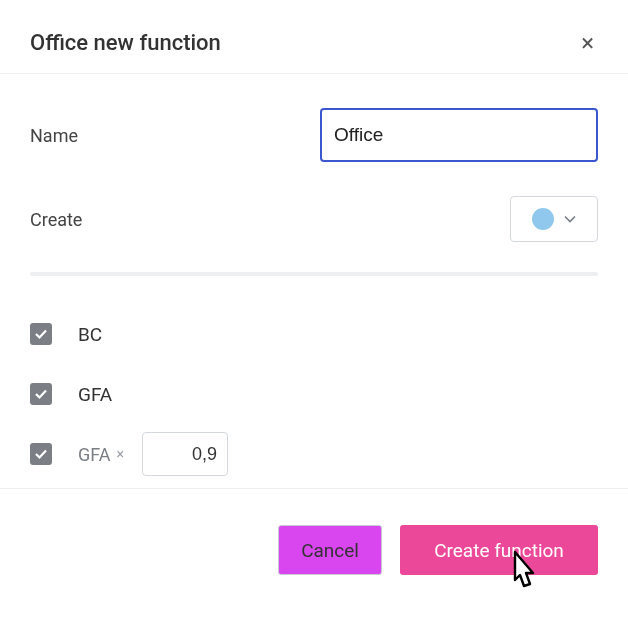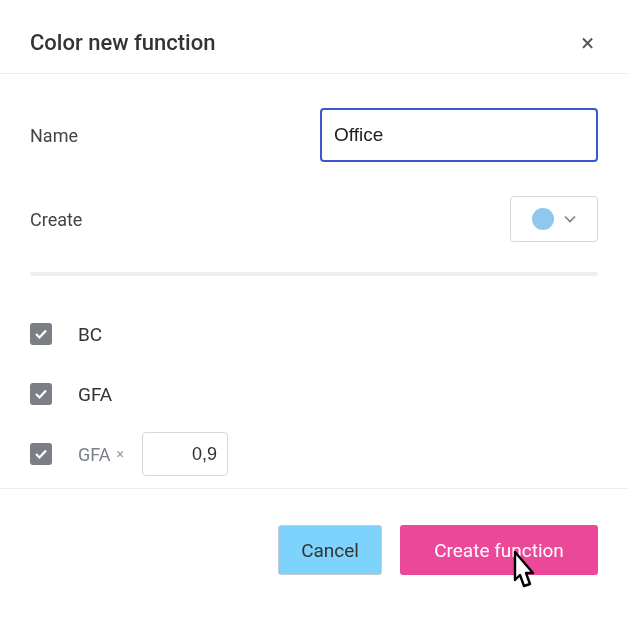--- a/index.html
+++ b/index.html
@@ -160,21 +160,21 @@
     padding: 0 22px;
     font-size: 19px;
     border-radius: 3px;
     display: flex;
     align-items: center;
     justify-content: center;
     cursor: pointer;
   }
   .btn-cancel {
     border: 1px solid #c6cbd1;
-    background: #7dd3fc;
+    background: #d946ef;
     color: #333;
   }
   .btn-primary {
     background: #ec4899;
     color: #fff;
     border: none;
     min-width: 198px;
   }
 
   .cursor {
@@ -184,21 +184,21 @@
     pointer-events: none;
   }
   .cursor svg { width: 54px; height: 54px; }
 </style>
 </head>
 <body>
 
 <div class="dialog">
 
   <div class="dialog-header">
-    <div class="dialog-title">Color new function</div>
+    <div class="dialog-title">Office new function</div>
     <div class="close-btn">×</div>
   </div>
 
   <div class="thin-divider"></div>
 
   <div class="form-row">
     <div class="form-label">Name</div>
     <div class="form-control-wrap">
       <input class="name-input" type="text" value="Office" style="">
     </div>

